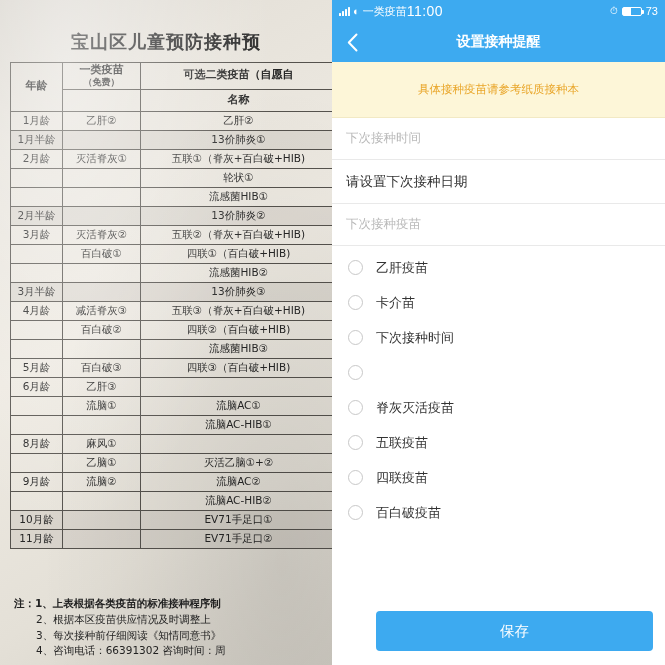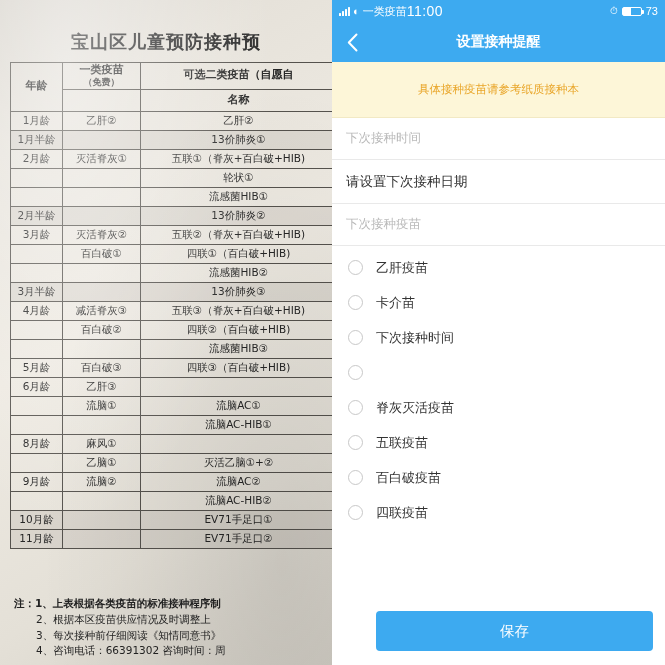--- a/index.html
+++ b/index.html
@@ -427,25 +427,25 @@
         <div class="opt-row">
           <span class="radio"></span>
           <span class="opt-label">脊灰灭活疫苗</span>
         </div>
         <div class="opt-row">
           <span class="radio"></span>
           <span class="opt-label">五联疫苗</span>
         </div>
         <div class="opt-row">
           <span class="radio"></span>
+          <span class="opt-label">四联疫苗</span>
+        </div>
+        <div class="opt-row">
+          <span class="radio"></span>
           <span class="opt-label">百白破疫苗</span>
-        </div>
-        <div class="opt-row">
-          <span class="radio"></span>
-          <span class="opt-label">四联疫苗</span>
         </div>
       </div>
 
     <div class="save-wrap">
       <button class="save-btn">保存</button>
     </div>
 
   </div>
 </div>
 

